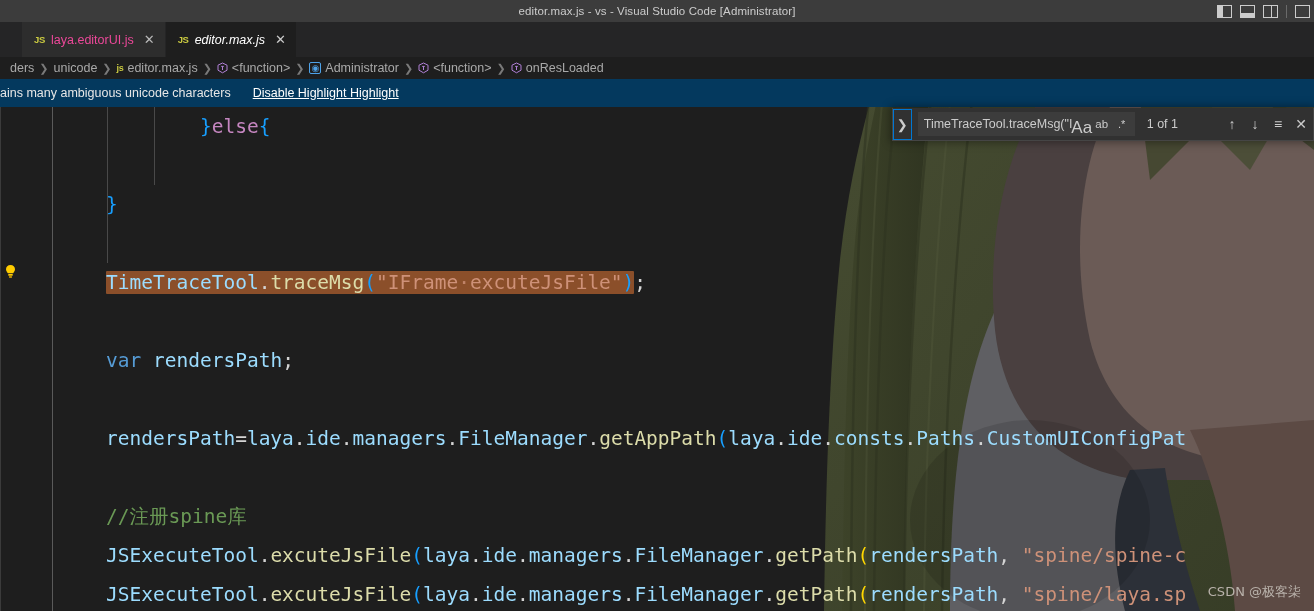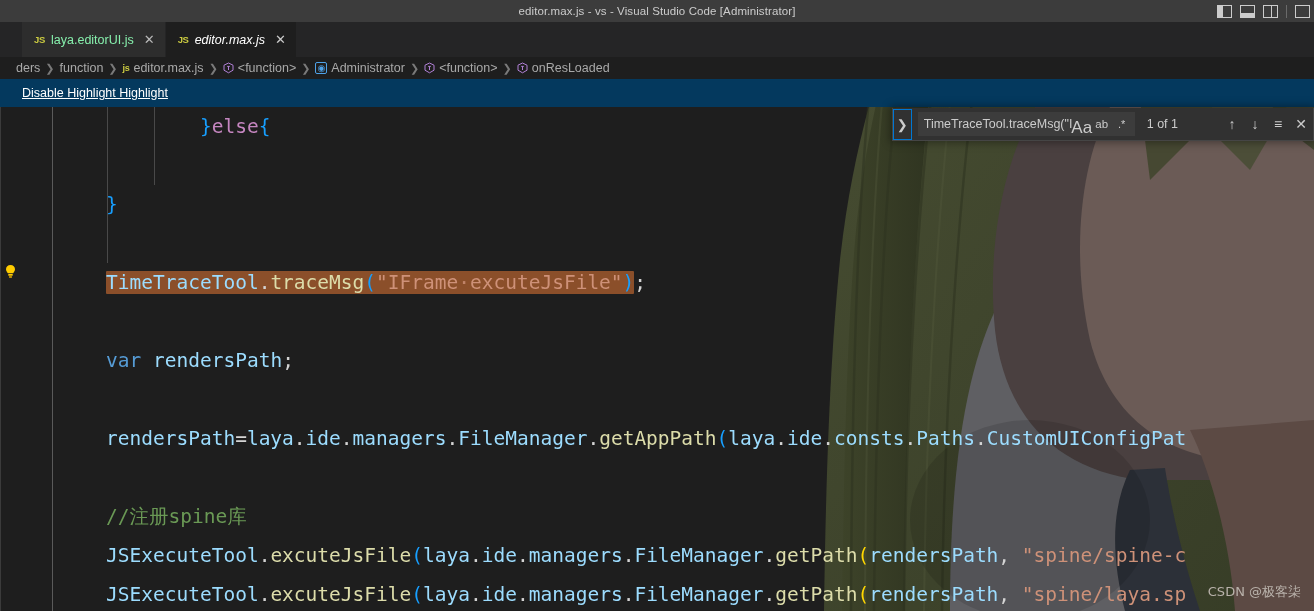--- a/index.html
+++ b/index.html
@@ -113,42 +113,42 @@
   }
   .tab-icon {
     font-size: 9.5px;
     font-weight: bold;
     color: #cbcb41;
     font-family: "Liberation Sans", sans-serif;
     letter-spacing: -0.3px;
   }
   .tab-label {
     font-size: 12.5px;
-    color: #86efac;
+    color: #ec4899;
     white-space: nowrap;
   }
   .tab-close {
     font-size: 13px;
     color: #cccccc;
     line-height: 1;
     margin-left: 4px;
     font-family: "Liberation Sans", sans-serif;
   }
   .tab:not(.active) .tab-close { color: #b9b9b9; }
 
   
   .breadcrumbs {
     position: absolute;
     top: 57px; left: 0;
     width: 1314px; height: 22px;
     background: #1e1e1e;
     display: flex;
     align-items: center;
     overflow: hidden;
-    padding-left: 16px;
+    padding-left: 10px;
   }
   .bc-item {
     display: flex;
     align-items: center;
     gap: 4px;
     font-size: 12.5px;
     color: #a9a9a9;
     white-space: nowrap;
     cursor: pointer;
   }
@@ -420,21 +420,21 @@
   </div>
 
   <div class="breadcrumbs">
 
     <span class="bc-item">
       <span>ders</span>
     </span>
     <span class="bc-sep">❯</span>
 
     <span class="bc-item">
-      <span>function</span>
+      <span>unicode</span>
     </span>
     <span class="bc-sep">❯</span>
 
     <span class="bc-item">
       <span class="bc-icon-js">js</span>
       <span>editor.max.js</span>
     </span>
     <span class="bc-sep">❯</span>
 
     <span class="bc-item">
@@ -470,20 +470,21 @@
         <svg width="11" height="12" viewBox="0 0 11 12">
             <path d="M5.5 1 L10 3.2 L10 8.2 L5.5 10.8 L1 8.2 L1 3.2 Z" fill="none" stroke="#b180d7" stroke-width="1"></path>
             <path d="M4.2 4.4 h2.6 M5.5 4.4 v3.6" stroke="#b180d7" stroke-width="1" fill="none"></path>
           </svg>
       </span>
       <span>onResLoaded</span>
     </span>
   </div>
 
   <div class="banner">
+    <span class="banner-text">ains many ambiguous unicode characters</span>
     <span class="banner-action">Disable Highlight Highlight</span>
   </div>
 
   <div class="editor">
 
     <div class="bg-art">
       <svg width="1314" height="611" viewBox="0 0 1314 611">
         <defs>
           <clipPath id="clipEd">
               <rect x="0" y="107" width="1314" height="504"></rect>

